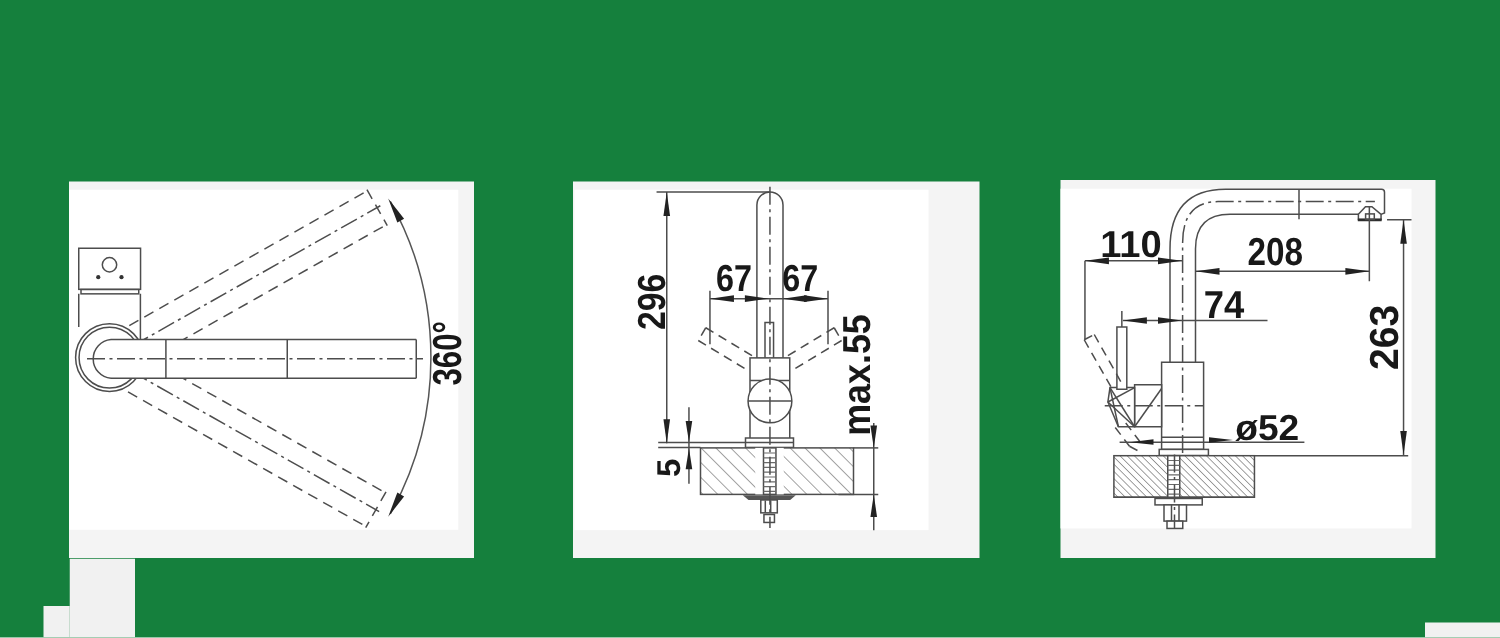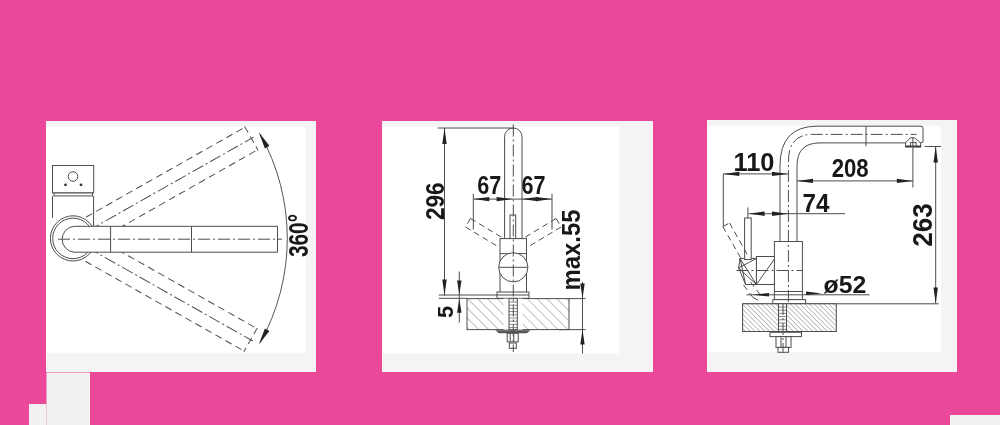--- a/index.html
+++ b/index.html
@@ -1,16 +1,16 @@
 <!DOCTYPE html>
 <html><head>
 <meta charset="utf-8">
 <style>
   html,body{margin:0;padding:0;background:#ffffff;}
-  .page{position:relative;width:1000px;height:425px;background:#ec4899;overflow:hidden;
+  .page{position:relative;width:1000px;height:425px;background:#15803d;overflow:hidden;
         font-family:"Liberation Sans", sans-serif;}
   svg{position:absolute;left:0;top:0;}
   text{font-family:"Liberation Sans", sans-serif;font-weight:bold;fill:#181818;}
 </style>
 </head>
 <body>
 <div class="page">
 <svg width="1000" height="425" viewBox="0 0 1000 425">
   <defs>
     <pattern id="hatch" width="7" height="7" patternTransform="rotate(-45)" patternUnits="userSpaceOnUse">

